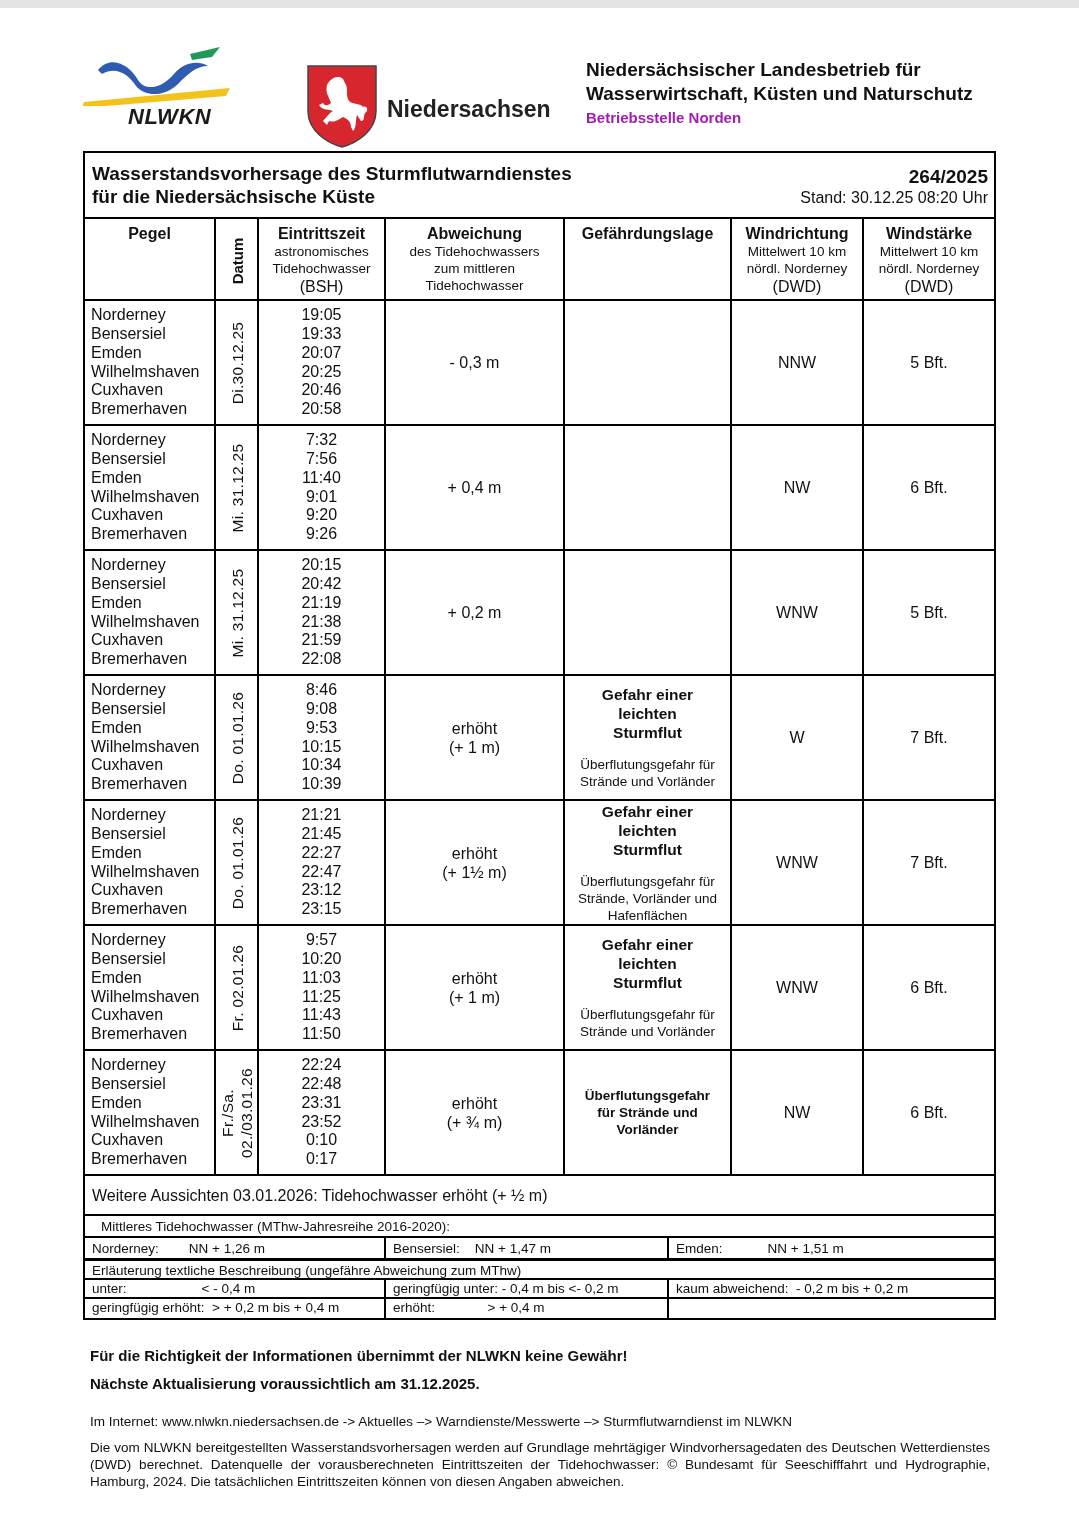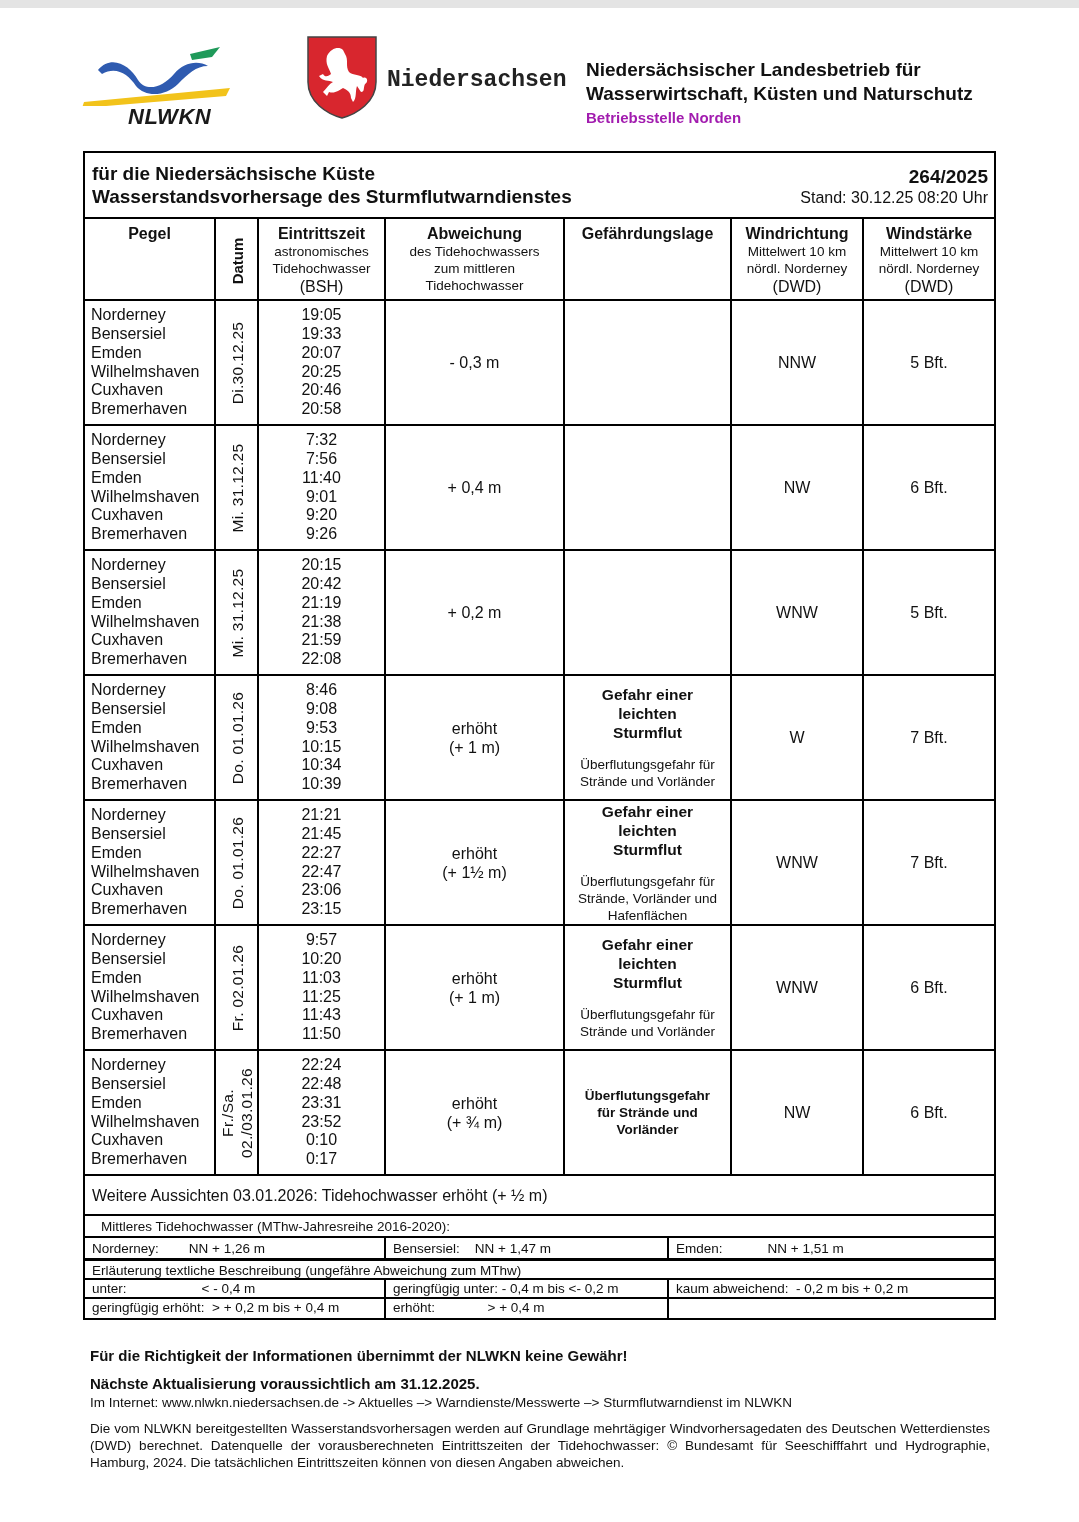--- a/index.html
+++ b/index.html
@@ -2,21 +2,21 @@
 <html><head>
 <meta charset="utf-8">
 <style>
   * { box-sizing: border-box; margin: 0; padding: 0; }
   html, body { width: 1079px; height: 1522px; background: #fff; }
   body { font-family: "Liberation Sans", sans-serif; color: #111; position: relative; overflow: hidden; }
   .topbar { position: absolute; left: 0; top: 0; width: 1079px; height: 8px; background: #e4e4e4; }
 
   .logo-nlwkn { position: absolute; left: 80px; top: 44px; width: 152px; height: 86px; }
   .logo-nlwkn .wordmark { position: absolute; left: 48px; top: 60px; font-size: 22px; font-weight: bold; font-style: italic; color: #1a1a1a; letter-spacing: 0.5px; }
-  .logo-nds { position: absolute; left: 305px; top: 34px; width: 250px; height: 88px; font-family: Liberation Mono, monospace; }
+  .logo-nds { position: absolute; left: 305px; top: 63px; width: 250px; height: 88px; }
   .logo-nds .nds-word { position: absolute; left: 82px; top: 33px; font-size: 23px; font-weight: bold; color: #222; }
 
   .org { position: absolute; left: 586px; top: 58px; }
   .org .l1, .org .l2 { font-size: 19px; font-weight: bold; line-height: 24px; color: #111; }
   .org .l3 { font-size: 15px; font-weight: bold; line-height: 22px; margin-top: 1px; color: #a21caf; }
 
   .frame { position: absolute; left: 83px; top: 151px; width: 913px; border: 2px solid #000; }
   .titlebar { position: relative; height: 66px; border-bottom: 2px solid #000; }
   .titlebar .t1 { position: absolute; left: 7px; top: 9px; font-size: 19px; font-weight: bold; line-height: 23px; }
   .titlebar .num { position: absolute; right: 6px; top: 13px; font-size: 19px; font-weight: bold; }
@@ -52,21 +52,21 @@
   .grid3 > div:nth-child(1) { width: 301px; border-right: 2px solid #000; }
   .grid3 > div:nth-child(2) { width: 283px; border-right: 2px solid #000; }
   .grid3 > div:nth-child(3) { flex: 1; }
   .grid3.last { border-bottom: none; }
   .erl-title { height: 20px; font-size: 13.5px; line-height: 19px; padding-left: 7px; border-bottom: 2px solid #000; border-top: 1px solid #000; }
   .grid3.small { height: 19px; line-height: 18px; }
 
   .footer { position: absolute; left: 90px; top: 1346px; width: 900px; }
   .footer .fb { font-size: 15px; font-weight: bold; line-height: 20px; }
   .footer .fb2 { margin-top: 8px; }
-  .footer .inet { font-size: 13.5px; margin-top: 0; line-height: 18px; }
+  .footer .inet { font-size: 13.5px; margin-top: 19px; line-height: 18px; }
   .footer .disc { font-size: 13.5px; margin-top: 8px; line-height: 17px; text-align: justify; }
 </style>
 </head>
 <body>
 
 <div class="topbar"></div>
 
 <div class="logo-nlwkn">
   <svg width="152" height="62" viewBox="0 0 152 62">
     <path d="M110 10 L140 3 L132 13 L112 16 Z" fill="#1f9a5a"></path>
@@ -86,22 +86,22 @@
 
 <div class="org">
   <div class="l1">Niedersächsischer Landesbetrieb für</div>
   <div class="l2">Wasserwirtschaft, Küsten und Naturschutz</div>
   <div class="l3">Betriebsstelle Norden</div>
 </div>
 
 <div class="frame">
   <div class="titlebar">
     <div class="t1">
+      <div>Wasserstandsvorhersage des Sturmflutwarndienstes</div>
       <div>für die Niedersächsische Küste</div>
-      <div>Wasserstandsvorhersage des Sturmflutwarndienstes</div>
     </div>
     <div class="num">264/2025</div>
     <div class="stand">Stand: 30.12.25 08:20 Uhr</div>
   </div>
 
   <table class="main">
     <colgroup>
       <col style="width:130px">
         <col style="width:43px">
         <col style="width:127px">
@@ -296,21 +296,21 @@
           <td class="datum">
             <div class="rot">
               <div>Do. 01.01.26</div>
             </div>
           </td>
           <td class="times">
             <div>21:21</div>
             <div>21:45</div>
             <div>22:27</div>
             <div>22:47</div>
-            <div>23:06</div>
+            <div>23:12</div>
             <div>23:15</div>
           </td>
           <td class="center">
             <div>erhöht</div>
             <div>(+ 1½ m)</div>
           </td>
           <td class="gef">
             <div class="b" style="padding: 0px 22px;">Gefahr einer leichten Sturmflut</div>
             <div class="d" style="padding: 0px 6px;">Überflutungsgefahr für Strände, Vorländer und Hafenflächen</div>
           </td>

